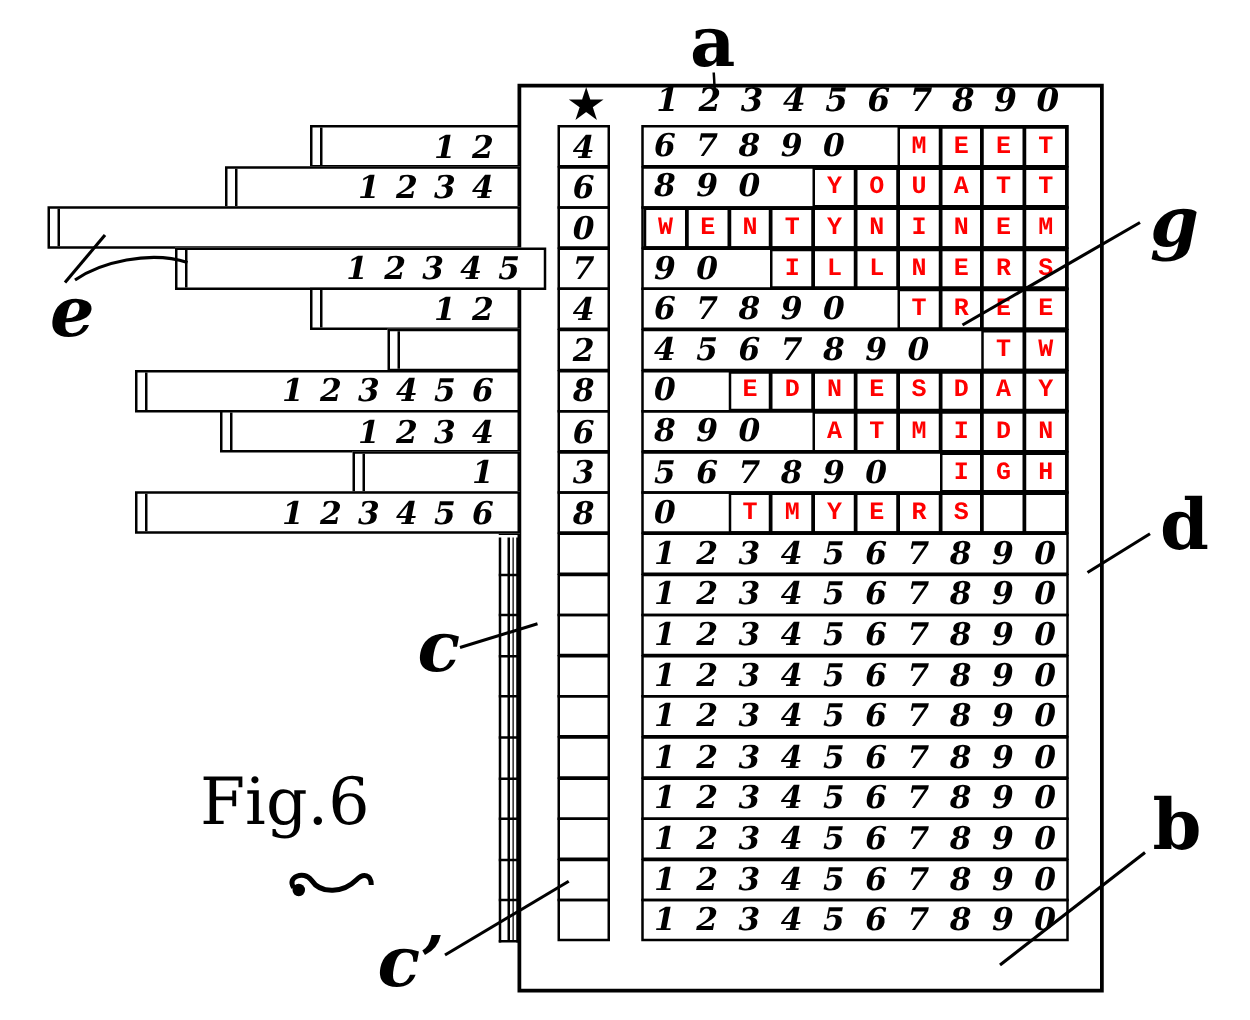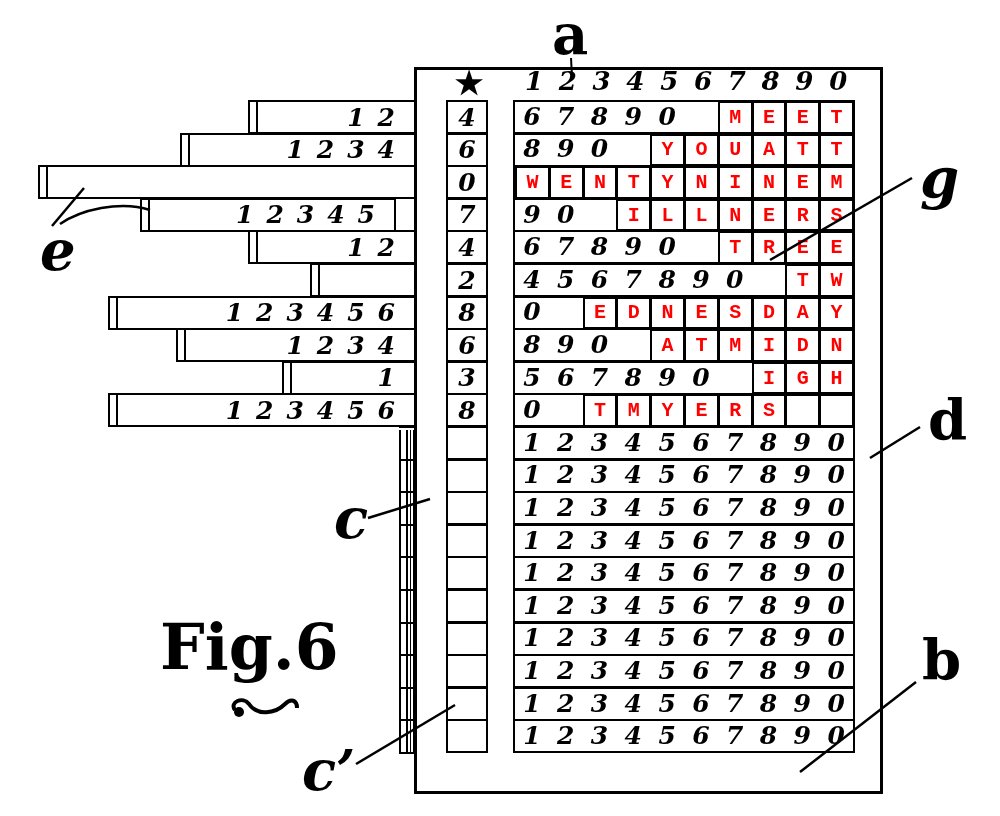--- a/index.html
+++ b/index.html
@@ -16,21 +16,21 @@
              font-family:"DejaVu Serif", serif; font-weight:bold; font-style:italic; font-size:25px; }
   .gcell { position:absolute; box-sizing:border-box; display:flex; align-items:center; justify-content:center; }
   .gcell.letter { border:2px solid #000; color:#ff0000; font-family:"Liberation Mono", monospace;
                   font-weight:bold; font-size:20px; }
   .gcell.digit { font-family:"DejaVu Serif", serif; font-weight:bold; font-style:italic; font-size:25px; }
   .gcell.blank { border:2px solid #000; }
   .rowbox { position:absolute; box-sizing:border-box; border:2px solid #000; }
   .header-digit { position:absolute; top:66px; width:34px; text-align:center;
                   font-family:"DejaVu Serif", serif; font-weight:bold; font-style:italic; font-size:26px; }
   .label { position:absolute; font-family:"DejaVu Serif", serif; font-weight:bold; font-size:56px; line-height:1; }
-  .fig { position:absolute; font-family:"DejaVu Serif", serif; font-weight:bold; font-size:63px; line-height:1; }
+  .fig { position:absolute; font-family:"DejaVu Serif", serif; font-weight:normal; font-size:52px; line-height:1; }
   svg.leaders { position:absolute; left:0; top:0; }
 </style>
 </head>
 <body>
 
 <div class="abs frame" style="left:414px; top:67px; width:469px; height:727px;"></div>
 
 <div class="abs" style="left:399px; top:430px; width:16px; height:324px; border:2px solid #000; border-top:none; box-sizing:border-box;">
   <div style="position:absolute; left:5px; top:0; bottom:0; border-left:2px solid #000;"></div>
   <div style="position:absolute; left:9px; top:0; bottom:0; border-left:1.5px solid #000;"></div>
@@ -305,21 +305,21 @@
       <div style="position: absolute; left: 6px; top: 0px; bottom: 0px; border-left: 2px solid rgb(0, 0, 0);"></div>
       <div class="strip-text">12</div>
     </div>
     <div class="strip" style="left: 180px; top: 132.6px; width: 236px; height: 34.1px;">
       <div style="position: absolute; left: 6px; top: 0px; bottom: 0px; border-left: 2px solid rgb(0, 0, 0);"></div>
       <div class="strip-text">1234</div>
     </div>
     <div class="strip" style="left: 38px; top: 165.2px; width: 378px; height: 34.1px;">
       <div style="position: absolute; left: 6px; top: 0px; bottom: 0px; border-left: 2px solid rgb(0, 0, 0);"></div>
     </div>
-    <div class="strip" style="left: 140px; top: 197.8px; width: 256px; height: 34.1px;">
+    <div class="strip" style="left: 140px; top: 197.8px; width: 297px; height: 34.1px;">
       <div style="position: absolute; left: 6px; top: 0px; bottom: 0px; border-left: 2px solid rgb(0, 0, 0);"></div>
       <div class="strip-text">12345</div>
     </div>
     <div class="strip" style="left: 248px; top: 230.4px; width: 168px; height: 34.1px;">
       <div style="position: absolute; left: 6px; top: 0px; bottom: 0px; border-left: 2px solid rgb(0, 0, 0);"></div>
       <div class="strip-text">12</div>
     </div>
     <div class="strip" style="left: 310px; top: 263px; width: 106px; height: 34.1px;">
       <div style="position: absolute; left: 6px; top: 0px; bottom: 0px; border-left: 2px solid rgb(0, 0, 0);"></div>
       <div class="strip-text"></div>

